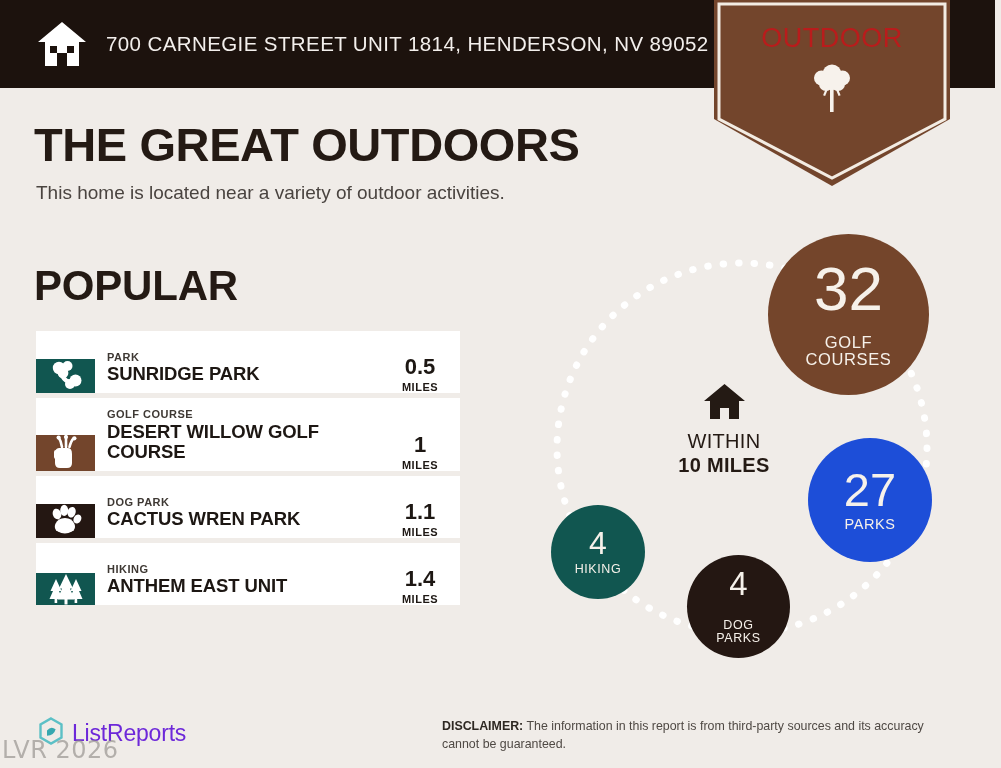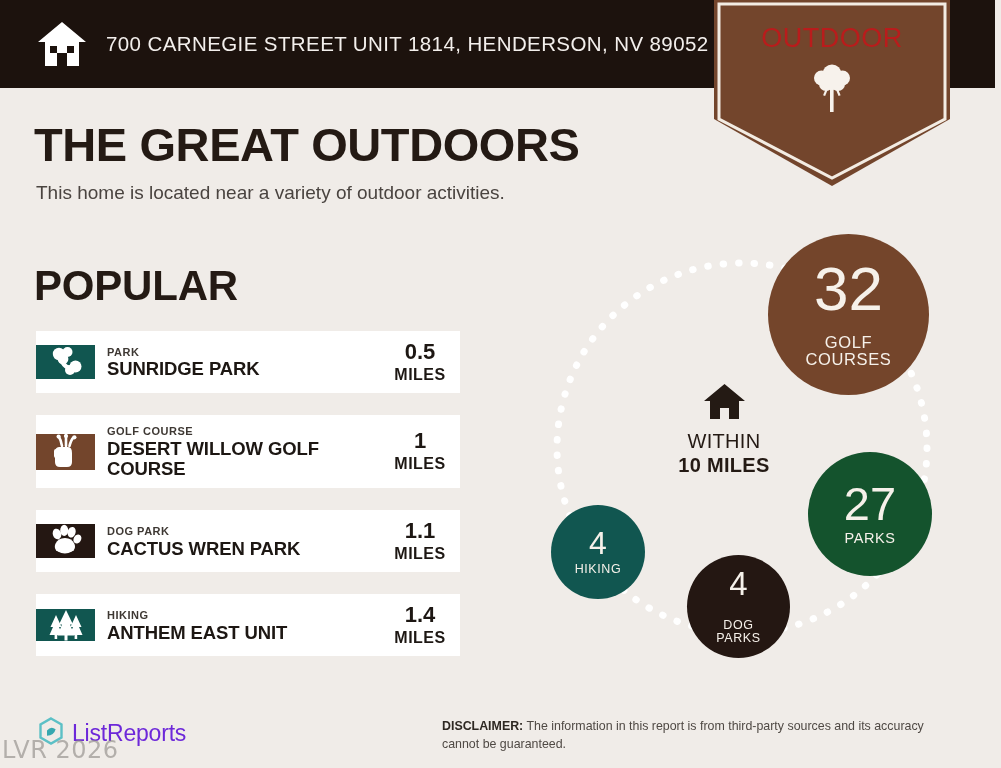--- a/index.html
+++ b/index.html
@@ -58,22 +58,22 @@
   }
   .popular-head{
     position:absolute; left:34px; top:265px;
     font-size:42px; font-weight:700; color:#241a14; letter-spacing:-.2px;
     line-height:1;
   }
 
   
   .plist{ position:absolute; left:36px; top:331px; width:424px; }
   .prow{
-    display:flex; align-items:center; background:#ffffff;
-    margin-bottom:22px; min-height:62px; position:relative;
+    display:flex; align-items:flex-end; background:#ffffff;
+    margin-bottom:5px; min-height:62px; position:relative;
   }
   .prow.r2{ min-height:67px; }
   .ptile{
     width:59px; flex:0 0 59px; display:flex; align-items:center; justify-content:center;
   }
   .ptile svg{ display:block; }
   .t-park{ background:#115650; }
   .t-golf{ background:#73452c; }
   .t-dog { background:#241712; }
   .t-hike{ background:#115650; }
@@ -84,33 +84,33 @@
   }
   .pname{
     font-size:18.5px; font-weight:700; color:#1d1713; letter-spacing:-.1px;
     line-height:1.12; margin-top:1px;
   }
   .pdist{
     width:72px; flex:0 0 72px; display:flex; flex-direction:column;
     align-items:center; justify-content:center; padding-right:8px;
   }
   .pdnum{ font-size:22px; font-weight:700; color:#1d1713; line-height:1; }
-  .pdunit{ font-size:16px; font-weight:700; color:#1d1713; letter-spacing:.5px; margin-top:3px; }
+  .pdunit{ font-size:11px; font-weight:700; color:#1d1713; letter-spacing:.5px; margin-top:3px; }
 
   
   .diagram{ position:absolute; left:520px; top:220px; width:470px; height:460px; }
   .dots-svg{ position:absolute; left:0; top:0; width:470px; height:460px; }
 
   .circ{
     position:absolute; border-radius:50%;
     display:flex; flex-direction:column; align-items:center; justify-content:center;
     color:#f6f1ea; text-align:center;
   }
   .c-golf{ left:248px; top:14px; width:161px; height:161px; background:#74452b; }
-  .c-parks{ left:288px; top:232px; width:124px; height:124px; background:#14532d; }
+  .c-parks{ left:288px; top:218px; width:124px; height:124px; background:#1d4ed8; }
   .c-hike{ left:31px; top:285px; width:94px; height:94px; background:#115650; }
   .c-dog{ left:167px; top:335px; width:103px; height:103px; background:#241712; }
 
   .cnum{ font-weight:400; line-height:.95; }
   .clabel{ font-weight:400; letter-spacing:.6px; line-height:1.06; }
   .c-golf .cnum{ font-size:62px; }
   .c-golf .clabel{ font-size:16.5px; margin-top:15px; }
   .c-parks .cnum{ font-size:47px; }
   .c-parks .clabel{ font-size:14.5px; margin-top:5px; }
   .c-hike .cnum{ font-size:32px; }

